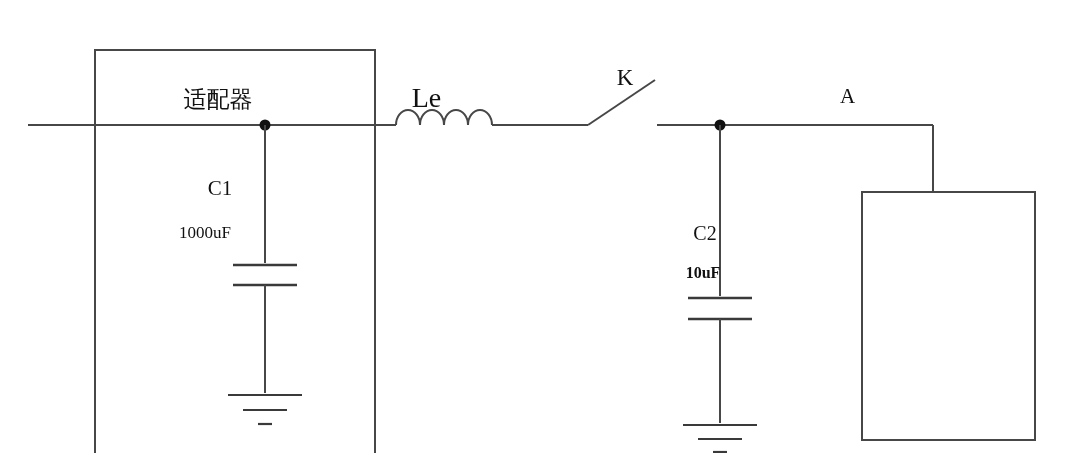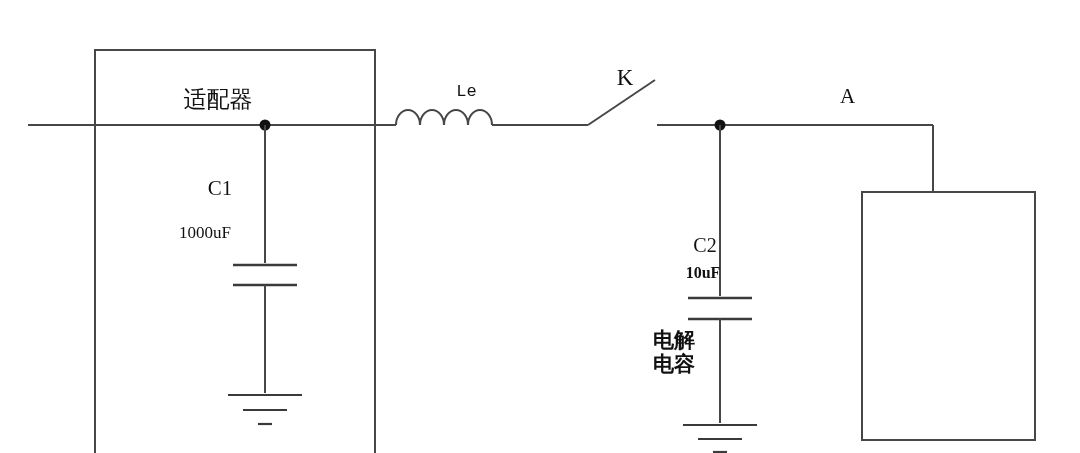--- a/index.html
+++ b/index.html
@@ -48,24 +48,24 @@
   .lbl {
     position: absolute;
     color: #111111;
     text-align: center;
     white-space: nowrap;
     user-select: none;
   }
   .lbl-adapter   { left: 158px; top: 52px;  width: 120px; font-size: 23px; }
   .lbl-c1        { left: 195px; top: 144px; width: 50px;  font-size: 21px; }
   .lbl-c1val     { left: 170px; top: 191px; width: 70px;  font-size: 17px; }
-  .lbl-le        { left: 439px; top: 50px;  width: 55px;  font-size: 17px; font-family: Liberation Mono, monospace; }
+  .lbl-le        { left: 399px; top: 50px;  width: 55px;  font-size: 28px; }
   .lbl-k         { left: 605px; top: 33px;  width: 40px;  font-size: 23px; }
   .lbl-a         { left: 830px; top: 52px;  width: 35px;  font-size: 21px; }
-  .lbl-c2        { left: 680px; top: 202px; width: 50px;  font-size: 20px; }
+  .lbl-c2        { left: 680px; top: 190px; width: 50px;  font-size: 20px; }
   .lbl-c2val     { left: 673px; top: 232px; width: 60px;  font-size: 16px; font-weight: bold; }
   .lbl-captype   { left: 645px; top: 296px; width: 58px;  font-size: 21px;
                    font-weight: bold; line-height: 24px; }
   .lbl-load      { left: 880px; top: 276px; width: 140px; font-size: 23px; }
 </style>
 </head>
 <body>
 
 <div class="stage">
 
@@ -112,19 +112,15 @@
 
   <div class="lbl lbl-le">Le</div>
 
   <div class="lbl lbl-k">K</div>
 
   <div class="lbl lbl-a">A</div>
 
   <div class="lbl lbl-c2">C2</div>
   <div class="lbl lbl-c2val">10uF</div>
 
-  <div class="lbl lbl-captype">
-    <div>电解</div>
-    <div>电容</div>
-  </div>
 
 
 </div>
 
 </body></html>

